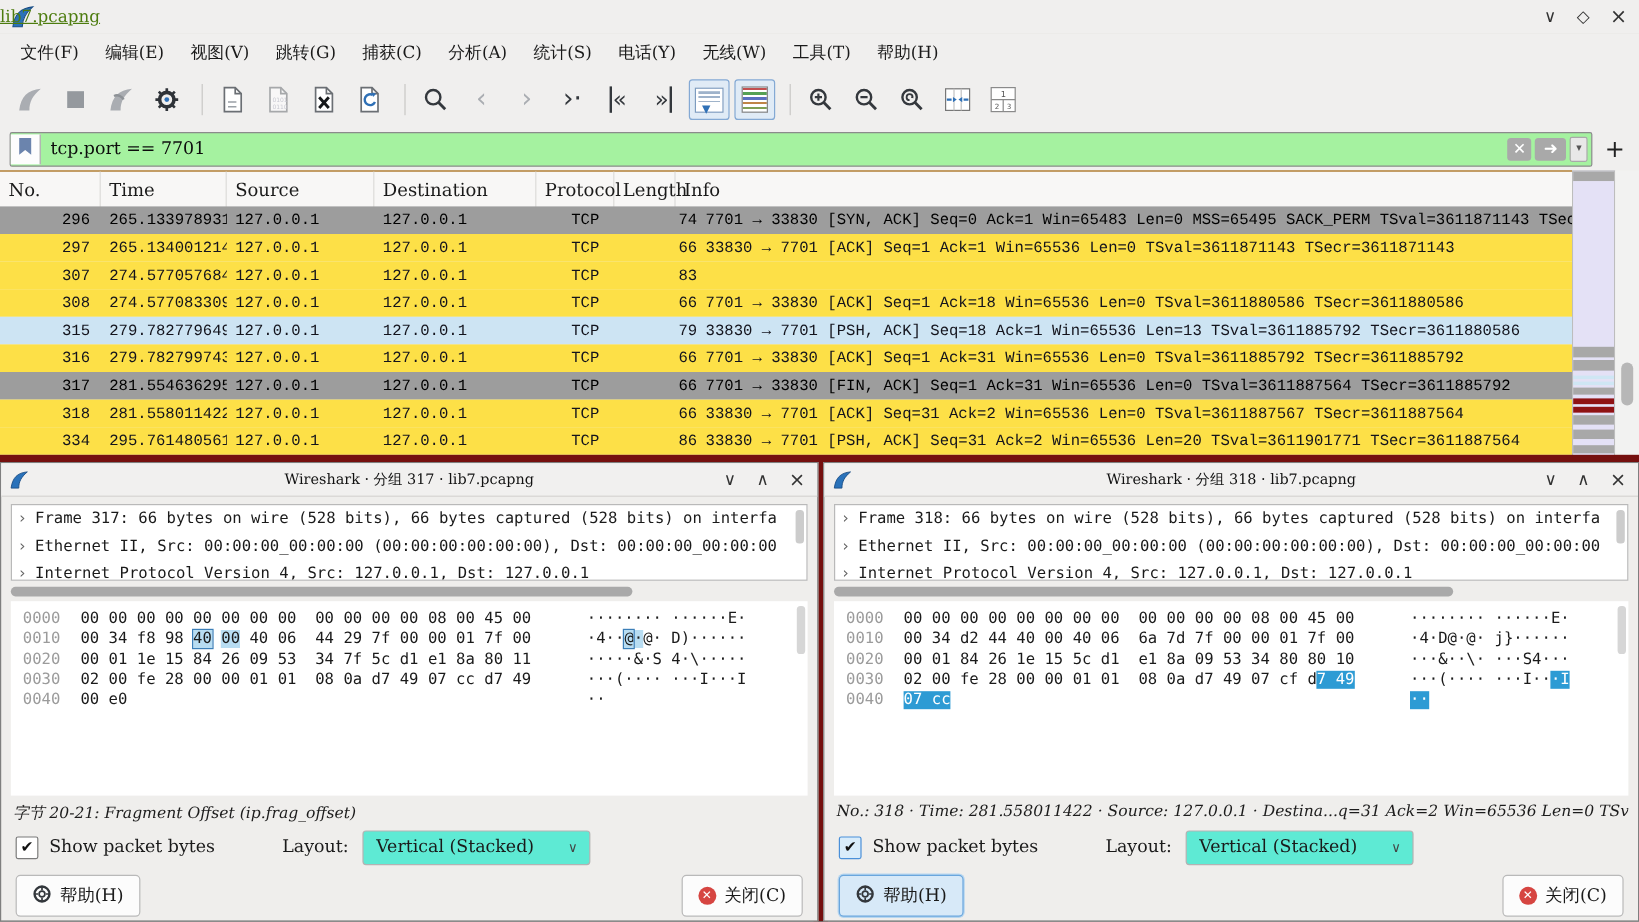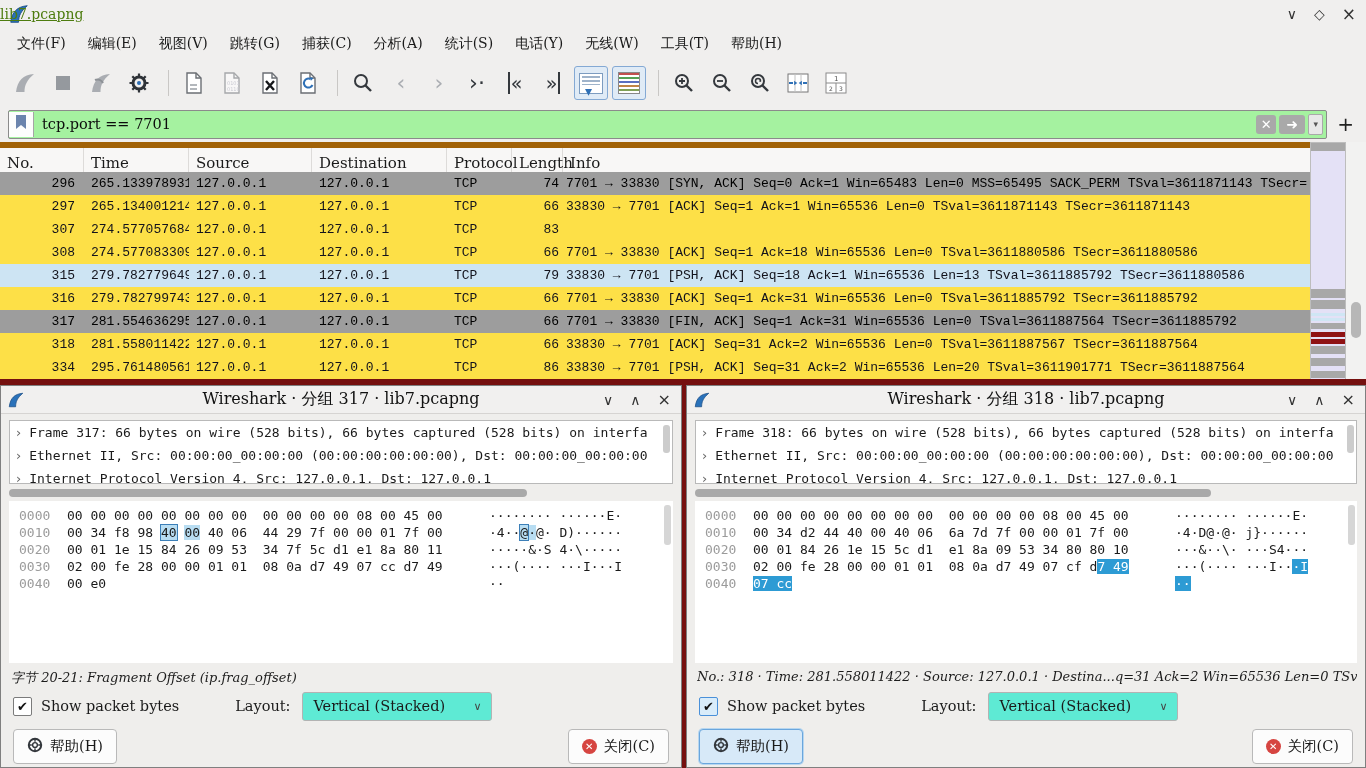--- a/index.html
+++ b/index.html
@@ -46,55 +46,55 @@
   .ff-btns{display:flex;align-items:center;gap:3px;padding-right:3px;}
   .sq-btn{height:19px;border-radius:3px;background:#a9a9a9;color:#fff;display:flex;align-items:center;
           justify-content:center;font-family:"DejaVu Sans",sans-serif;}
   .sq-x{width:20px;font-size:13px;font-weight:bold;}
   .sq-arrow{width:26px;font-size:14px;font-weight:bold;}
   .sq-caret{width:13px;height:19px;background:#e8e8e8;border:1px solid #a9a9a9;border-radius:2px;
             color:#555;font-size:9px;display:flex;align-items:center;justify-content:center;}
   .add-filter{font-size:20px;color:#222;padding:0 4px 0 10px;font-family:"DejaVu Sans",sans-serif;}
   
   .phead{position:absolute;top:142px;left:0;width:1310px;height:30px;background:#f8f7f6;
-         border-top:6px solid #a16207;border-bottom:1px solid #cfcdcb;display:flex;align-items:center;
+         border-top:1px solid #a16207;border-bottom:1px solid #cfcdcb;display:flex;align-items:center;
          font-size:15px;}
   .hc{border-right:1px solid #dddbd9;height:100%;display:flex;align-items:center;padding-left:7px;
       box-sizing:border-box;}
   .hc-0{width:84px;}.hc-1{width:105px;}.hc-2{width:123px;}.hc-3{width:135px;}
   .hc-4{width:65px;}.hc-5{width:51px;}.hc-6{flex:1;border-right:none;}
   .pbody{position:absolute;top:172px;left:0;width:1310px;height:207px;
          font-family:"DejaVu Sans Mono",monospace;font-size:13px;color:#13131c;}
   .prow{height:23px;display:flex;align-items:center;white-space:nowrap;overflow:hidden;font-family:Liberation Mono, monospace;}
   .st-lavender{background:#fde047;}
   .st-blue{background:#cde4f3;}
   .st-selected{background:#9d9d9d;color:#000;}
   .pc{box-sizing:border-box;overflow:hidden;flex-shrink:0;}
   .pc-no{width:84px;text-align:right;padding-right:9px;}
   .pc-time{width:105px;padding-left:7px;}
   .pc-src{width:123px;padding-left:7px;}
   .pc-dst{width:135px;padding-left:7px;}
-  .pc-proto{width:65px;padding-left:7px;}
+  .pc-proto{width:65px;padding-left:7px;margin-left:22px;}
   .pc-len{width:51px;text-align:right;padding-right:4px;}
   .pc-info{flex:1;padding-left:3px;flex-shrink:1;}
   .minimap{position:absolute;top:142px;left:1310px;width:36px;height:238px;
            border:1px solid #bdbdbd;box-sizing:border-box;background:#e4e1f6;}
   .mm-seg{width:100%;}
   .vscroll{position:absolute;top:142px;left:1346px;width:20px;height:238px;background:#f2f2f1;}
   .vscroll .handle{position:absolute;left:5px;top:160px;width:10px;height:36px;background:#b7b7b7;border-radius:5px;}
   .redstrip{position:absolute;top:379px;left:0;right:0;height:6px;background:#75100f;}
   .gapstrip{position:absolute;top:385px;left:678px;width:12px;height:383px;background:#75100f;}
   
   .popup{position:absolute;top:385px;height:383px;background:#efeeec;border:1px solid #7f7f7f;
          box-sizing:border-box;display:flex;flex-direction:column;}
   .p317{left:0;width:682px;}
   .p318{left:686px;width:680px;}
   .ptitle{height:27px;background:#f1f0ef;border-bottom:1px solid #d6d4d2;display:flex;
           align-items:center;position:relative;flex-shrink:0;}
-  .ptitle .ttext{position:absolute;left:0;right:0;text-align:center;font-size:16px;color:#111;}
+  .ptitle .ttext{position:absolute;left:0;right:0;text-align:center;font-size:12px;color:#111;}
   .tree{margin:6px 8px 0 8px;height:62px;background:#fff;border:1px solid #b9b9b9;overflow:hidden;
         font-family:"DejaVu Sans Mono",monospace;font-size:13px;position:relative;flex-shrink:0;}
   .tree-row{height:23px;line-height:23px;white-space:nowrap;padding-left:6px;}
   .tw-arrow{color:#666;margin-right:8px;font-family:"DejaVu Sans",sans-serif;}
   .tree .sb{position:absolute;right:2px;top:4px;width:7px;height:28px;background:#cccccc;border-radius:3px;}
   .hsb{margin:5px 8px 0 8px;height:8px;position:relative;flex-shrink:0;}
   .hsb .handle{position:absolute;left:0;top:0;height:8px;width:78%;background:#a9a9a9;border-radius:4px;}
   .hex{margin:4px 8px 0 8px;height:162px;background:#fff;position:relative;overflow:hidden;
        font-family:"DejaVu Sans Mono",monospace;font-size:13px;padding:6px 0 0 10px;box-sizing:border-box;
        flex-shrink:0;}

